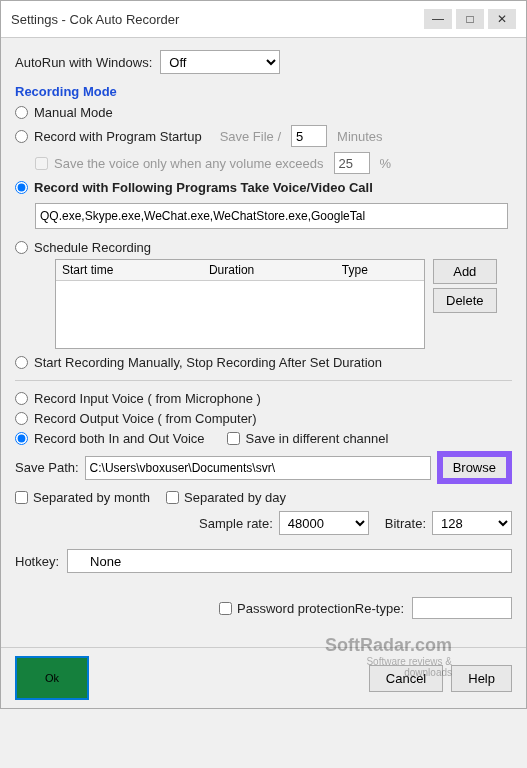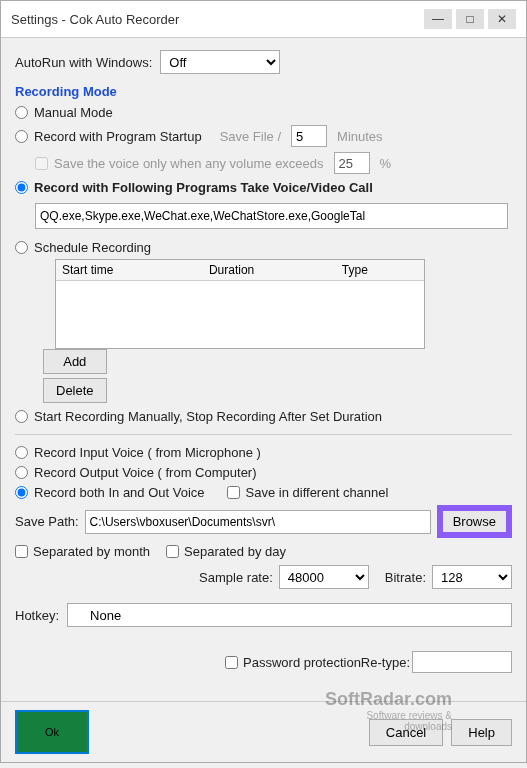--- a/index.html
+++ b/index.html
@@ -279,21 +279,21 @@
     </div>
     <div style="margin-left:20px; margin-right:4px; margin-bottom:6px;">
       <input type="text" class="program-input" value="QQ.exe,Skype.exe,WeChat.exe,WeChatStore.exe,GoogleTal" style="">
     </div>
 
     <div class="radio-row" style="margin-bottom:4px;">
       <input type="radio" name="recmode" id="schedule" style="">
       <label for="schedule" class="label-text">Schedule Recording</label>
     </div>
 
-    <div style="display:flex; align-items:flex-start; margin-left:20px; margin-bottom:6px;flex-direction:column;">
+    <div style="display:flex; align-items:flex-start; margin-left:20px; margin-bottom:6px;">
       <div class="schedule-table-wrapper">
         <table class="schedule-table">
           <thead>
             <tr>
               <th>Start time</th>
               <th>Duration</th>
               <th>Type</th>
             </tr>
           </thead>
           <tbody></tbody>
@@ -370,21 +370,21 @@
     <div class="row" style="margin-top:14px;">
       <span class="label-text" style="margin-right:8px;">Hotkey:</span>
       <input type="text" class="hotkey-input" value="None" style="">
     </div>
 
     <div class="row" style="margin-top:24px; justify-content:flex-end;">
       <div style="display:flex; align-items:center; gap:5px;">
         <input type="checkbox" id="pwdprotect" style="">
         <label for="pwdprotect" class="label-text">Password protection</label>
       </div>
-      <div style="display:flex; align-items:center; gap:2px;">
+      <div style="display:flex; align-items:center; gap:8px;">
         <span class="label-text">Re-type:</span>
         <input type="password" class="retype-input" style="">
       </div>
     </div>
 
   </div>
 
   <div class="bottom-row">
     <button class="ok-btn">Ok</button>
     <div style="display:flex; gap:8px; position:relative;">

